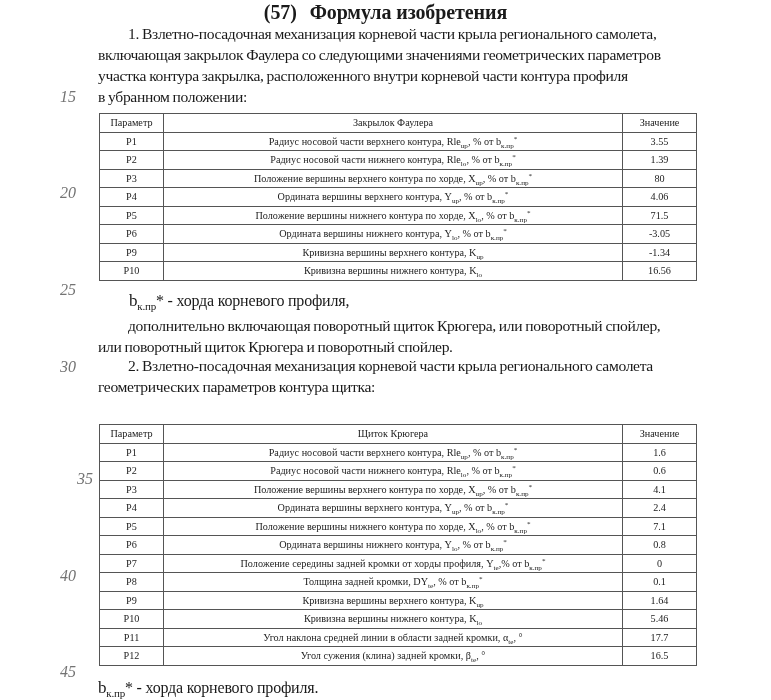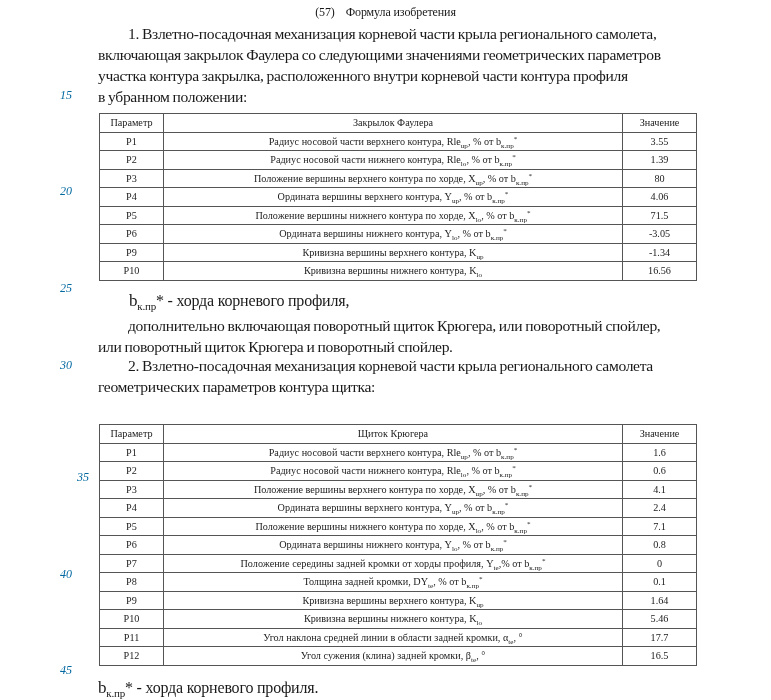--- a/index.html
+++ b/index.html
@@ -4,33 +4,33 @@
 <style>
   html, body { margin: 0; padding: 0; background: #ffffff; }
   body {
     width: 771px; height: 700px; position: relative; overflow: hidden;
     font-family: "Liberation Serif", "DejaVu Serif", serif;
     color: #1a1a1a;
   }
   .abs { position: absolute; }
   .title {
     left: 0; width: 771px; top: 2px; text-align: center;
-    font-size: 12px; line-height: 20px; letter-spacing: -0.1px;
+    font-size: 20px; line-height: 20px; letter-spacing: -0.1px; font-weight: bold;
   }
   .title .num { margin-right: 8px; }
   .para {
     left: 98px; width: 602px;
     font-size: 15.6px; line-height: 21px;
     letter-spacing: -0.35px; word-spacing: -0.5px;
     text-align: justify; text-align-last: left;
   }
   .para .indent { display: inline-block; width: 30px; }
   .lineno {
     left: 60px; width: 30px;
-    font-style: italic; font-size: 12px; color: #0369a1;
+    font-style: italic; font-size: 16px; color: #737373;
   }
   table.params {
     position: absolute; left: 99px; width: 598px;
     border-collapse: collapse; table-layout: fixed;
     font-size: 10.2px; color: #222;
   }
   table.params td, table.params th {
     border: 1.3px solid #555;
     height: 17.5px; padding: 0; text-align: center; font-weight: normal;
     white-space: nowrap;

